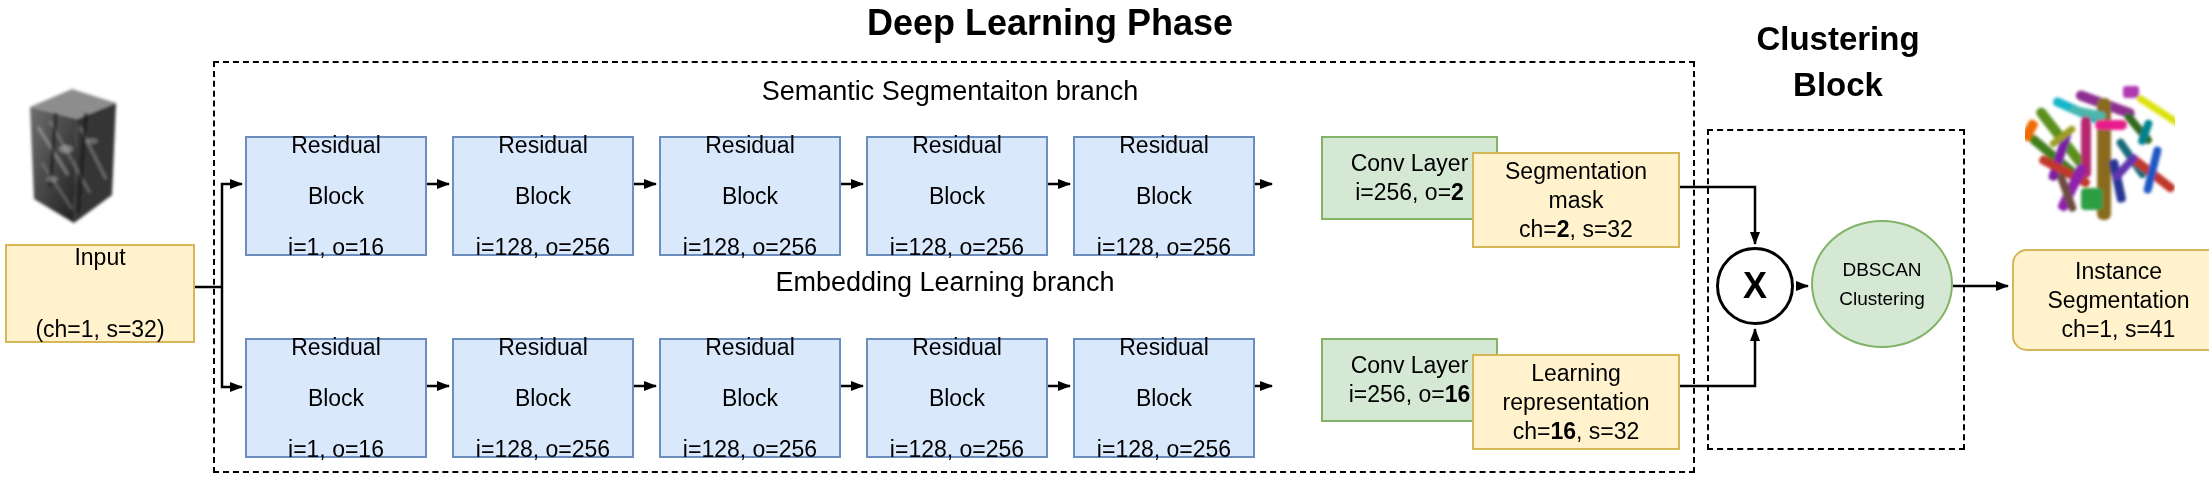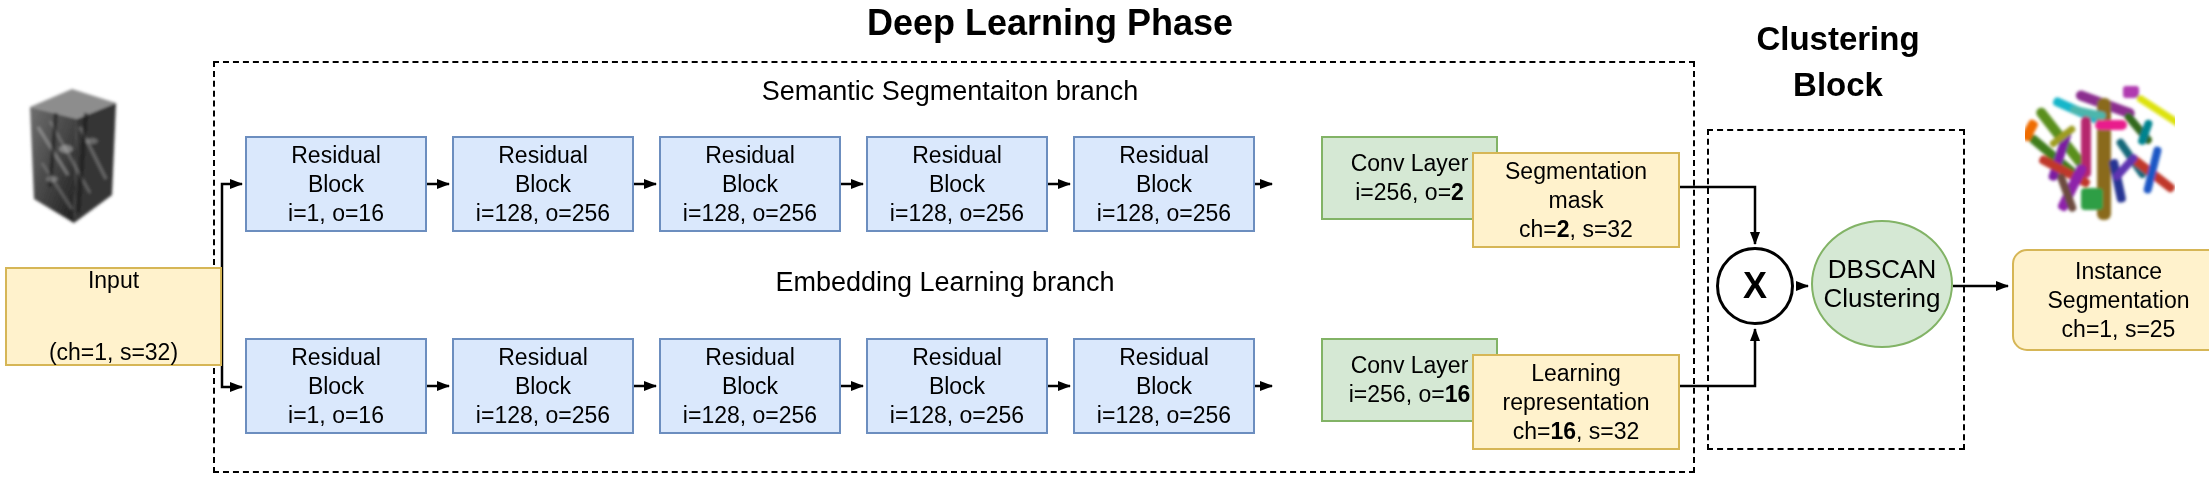--- a/index.html
+++ b/index.html
@@ -16,31 +16,31 @@
   .dashed-box{position:absolute; border:2px dashed #000; background:transparent;}
 
   .big-title{position:absolute; transform:translateX(-50%); font-weight:bold;
     font-size:36px; white-space:nowrap; text-align:center;}
   .cluster-title{font-size:33px; line-height:1.4;}
   .branch-title{position:absolute; transform:translateX(-50%); font-weight:normal;
     font-size:27px; white-space:nowrap;}
 
   .box{position:absolute; display:flex; flex-direction:column; justify-content:center;
     align-items:center; text-align:center; font-size:23px; line-height:29px; z-index:3;}
-  .box.blue  {background:var(--blue-fill);  border:2px solid var(--blue-border);  height:96px;}
+  .box.blue  {background:var(--blue-fill);  border:2px solid var(--blue-border);  height:120px;gap:22px;}
   .box.yellow{background:var(--yellow-fill);border:2px solid var(--yellow-border);margin-top:16px;}
   .box.green {background:var(--green-fill); border:2px solid var(--green-border); height:84px;margin-left:46px;}
 
   .multiply-node{position:absolute; left:1716px; top:247px; width:78px; height:78px;
     border:3px solid #000; border-radius:50%; background:#fff; display:flex;
     align-items:center; justify-content:center; font-size:36px; font-weight:bold; z-index:4;}
   .dbscan-node{position:absolute; left:1811px; top:220px; width:142px; height:128px;
     border:2px solid var(--green-border); background:var(--green-fill); border-radius:50%;
     display:flex; flex-direction:column; align-items:center; justify-content:center;
-    font-size:26px; line-height:29px; text-align:center; z-index:4;}
+    font-size:19px; line-height:29px; text-align:center; z-index:4;}
 
   .connectors{position:absolute; left:0; top:0; width:2209px; height:488px;
     z-index:2; pointer-events:none;}
   .img-wrap{position:absolute; z-index:1;}
 </style>
 </head>
 <body>
 
 <div class="canvas">
 
@@ -76,21 +76,21 @@
         <line x1="22" y1="80" x2="52" y2="126" stroke="#8f8f8f" stroke-width="2.5" opacity="0.5"></line>
         <line x1="66" y1="30" x2="58" y2="130" stroke="#141414" stroke-width="4" opacity="0.6"></line>
         <line x1="36" y1="30" x2="30" y2="104" stroke="#0f0f0f" stroke-width="4" opacity="0.55"></line>
         <ellipse cx="46" cy="66" rx="7" ry="4" fill="#cfcfcf" opacity="0.45"></ellipse>
         <ellipse cx="72" cy="58" rx="6" ry="3" fill="#bdbdbd" opacity="0.4"></ellipse>
         <ellipse cx="32" cy="96" rx="6" ry="3" fill="#d6d6d6" opacity="0.35"></ellipse>
       </g>
     </svg>
   </div>
 
-  <div class="box yellow" style="left:5px; top:251px; width:217px; height:99px;gap:43px;">
+  <div class="box yellow" style="left:5px; top:228px; width:190px; height:99px;gap:43px;">
     <div>Input</div>
     <div>(ch=1, s=32)</div>
   </div>
 
   <div class="box blue" style="left:245px; top:136px; width:182px;">
     <div>Residual</div>
     <div>Block</div>
     <div>i=1, o=16</div>
   </div>
   <div class="box blue" style="left:452px; top:136px; width:182px;">
@@ -193,21 +193,21 @@
         <rect x="88" y="92" width="32" height="8" rx="4" fill="#5e35b1" transform="rotate(-48 90 95)"></rect>
         <rect x="120" y="38" width="8" height="26" rx="4" fill="#00838f" transform="rotate(20 124 40)"></rect>
         <rect x="24" y="58" width="30" height="7" rx="3" fill="#9e9d24" transform="rotate(-38 28 60)"></rect>
       </g>
     </svg>
   </div>
 
   <div class="box yellow" style="left:2012px; top:233px; width:213px; height:102px;border-radius:15px;">
     <div>Instance</div>
     <div>Segmentation</div>
-    <div>ch=1, s=25</div>
+    <div>ch=1, s=41</div>
   </div>
 
   <svg class="connectors" viewBox="0 0 2209 488">
     <defs>
       <marker id="arr" markerWidth="16" markerHeight="14" refX="13" refY="6" orient="auto" markerUnits="userSpaceOnUse">
         <path d="M1,1 L14,6 L1,11 Z" fill="#000"></path>
       </marker>
     </defs>
     <g stroke="#000" stroke-width="2.5" fill="none">
 

